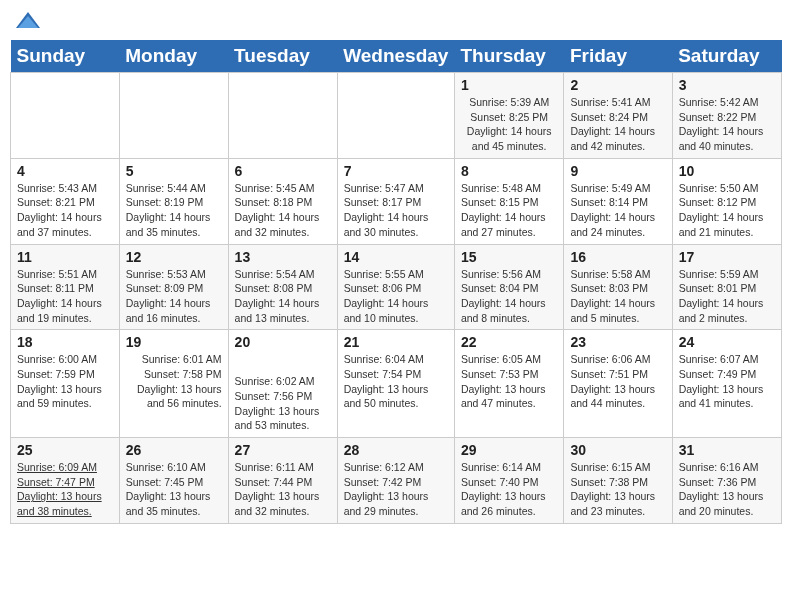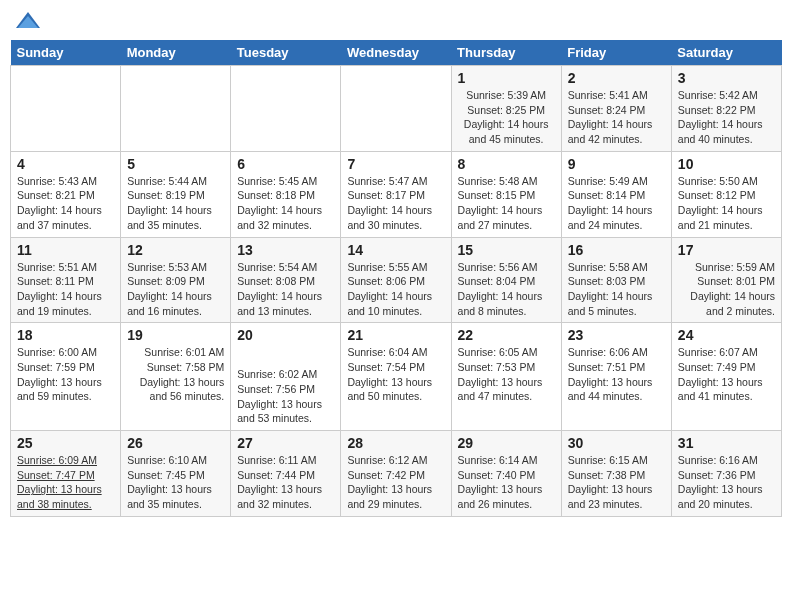--- a/index.html
+++ b/index.html
@@ -51,21 +51,21 @@
     }
     table {
       width: 100%;
       border-collapse: collapse;
     }
     thead th {
       background-color: #2e6db4;
       color: white;
       text-align: left;
       padding: 5px 6px;
-      font-size: 13px;
+      font-size: 19px;
       font-weight: bold;
     }
     tbody td {
       border: 1px solid #ccc;
       vertical-align: top;
       padding: 4px 6px;
       width: 14.28%;
       min-height: 80px;
       font-size: 11px;
       color: #333;
@@ -242,21 +242,21 @@
         </td>
         <td>
           <span class="day-number">16</span>
           <div class="day-info" style="white-space: pre-line;">Sunrise: 5:58 AM
 Sunset: 8:03 PM
 Daylight: 14 hours
 and 5 minutes.</div>
         </td>
         <td>
           <span class="day-number">17</span>
-          <div class="day-info" style="white-space: pre-line; text-align: right;">Sunrise: 5:59 AM
+          <div class="day-info" style="white-space: pre-line;">Sunrise: 5:59 AM
 Sunset: 8:01 PM
 Daylight: 14 hours
 and 2 minutes.</div>
         </td>
       </tr>
       <tr>
         <td>
           <span class="day-number">18</span>
           <div class="day-info" style="white-space: pre-line;">Sunrise: 6:00 AM
 Sunset: 7:59 PM

